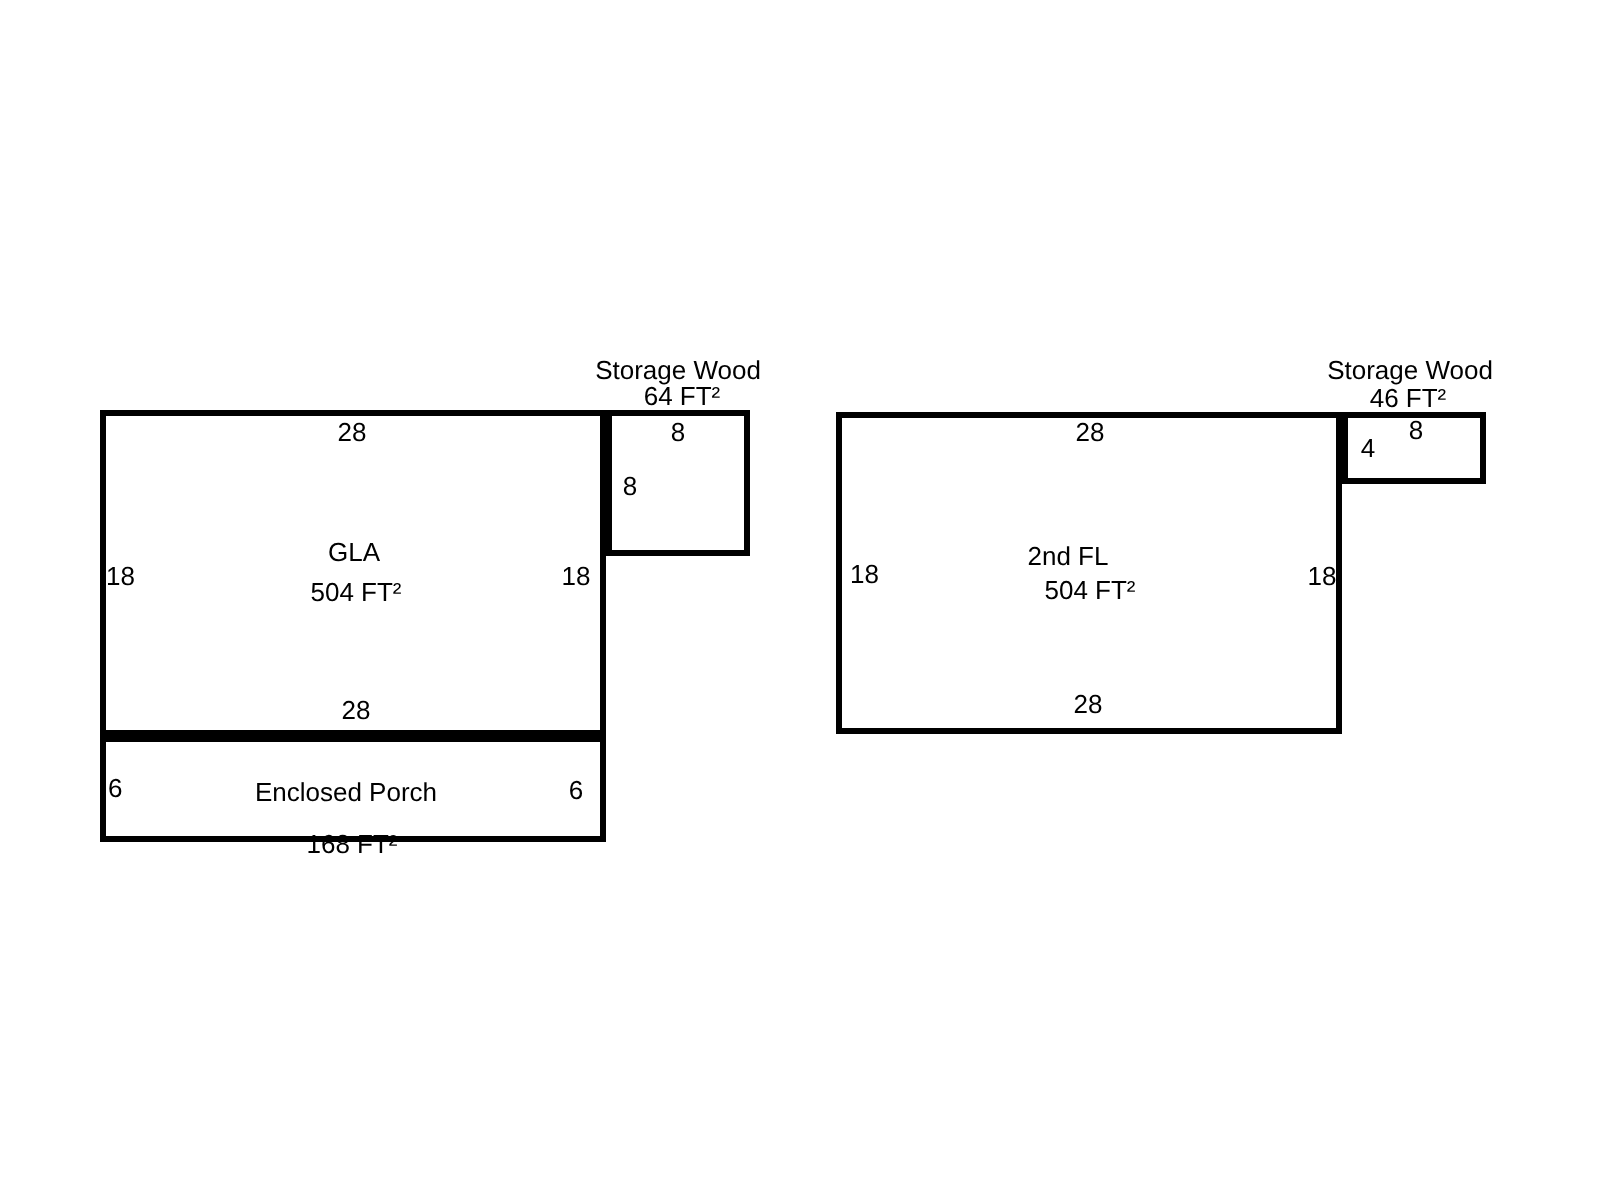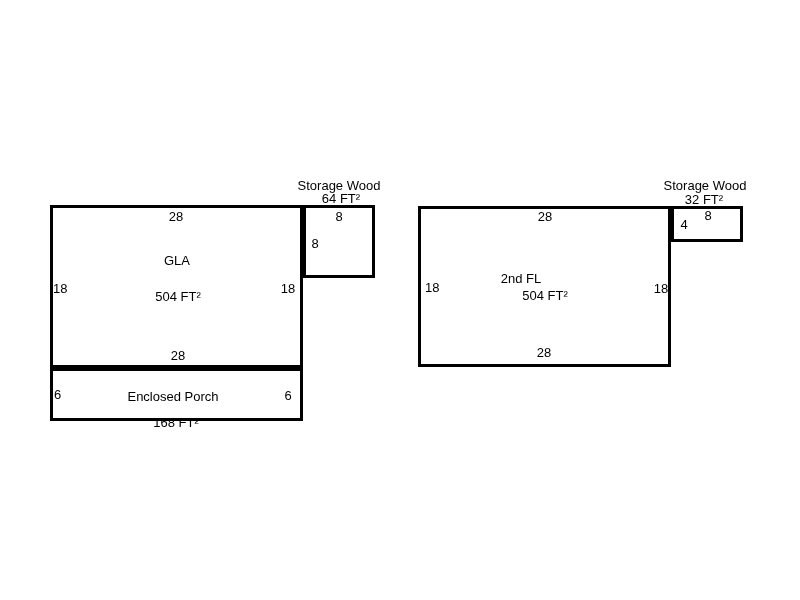--- a/index.html
+++ b/index.html
@@ -43,41 +43,41 @@
     <div class="box" style="left:50px; top:368px; width:253px; height:53px;"></div>
     <div class="box" style="left:303px; top:205px; width:72px; height:73px;"></div>
 
     <span class="lbl" style="left:339px; top:185px;">Storage Wood</span>
     <span class="lbl" style="left:341px; top:198px;text-align:center;">64 FT²</span>
     <span class="lbl" style="left:339px; top:216px;">8</span>
     <span class="lbl" style="left:315px; top:243px;">8</span>
 
     <span class="lbl" style="left:176px; top:216px;">28</span>
     <span class="lbl left-anchor" style="left:53px; top:288px;">18</span>
-    <span class="lbl" style="left:177px; top:260px;">GLA</span>
+    <span class="lbl" style="left:177px; top:276px;">GLA</span>
     <span class="lbl" style="left:178px; top:296px;">504 FT²</span>
     <span class="lbl" style="left:288px; top:288px;">18</span>
     <span class="lbl" style="left:178px; top:355px;">28</span>
 
     <span class="lbl left-anchor" style="left:54px; top:394px;">6</span>
     <span class="lbl" style="left:173px; top:396px;">Enclosed Porch</span>
     <span class="lbl" style="left:176px; top:422px;text-align:center;">168 FT²</span>
     <span class="lbl" style="left:288px; top:395px;">6</span>
   </div>
 
   <div>
     <div class="box" style="left:418px; top:206px; width:253px; height:161px;"></div>
     <div class="box" style="left:671px; top:206px; width:72px; height:36px;"></div>
 
     <span class="lbl" style="left:705px; top:185px;">Storage Wood</span>
-    <span class="lbl" style="left:704px; top:199px;">32 FT²</span>
+    <span class="lbl" style="left:704px; top:199px;">46 FT²</span>
     <span class="lbl" style="left:708px; top:215px;">8</span>
     <span class="lbl" style="left:684px; top:224px;">4</span>
 
     <span class="lbl" style="left:545px; top:216px;">28</span>
     <span class="lbl left-anchor" style="left:425px; top:287px;">18</span>
-    <span class="lbl" style="left:521px; top:278px;text-align:right;">2nd FL</span>
+    <span class="lbl" style="left:534px; top:278px;text-align:right;">2nd FL</span>
     <span class="lbl" style="left:545px; top:295px;">504 FT²</span>
     <span class="lbl" style="left:661px; top:288px;">18</span>
     <span class="lbl" style="left:544px; top:352px;">28</span>
   </div>
 
 </div>
 
 </body></html>

